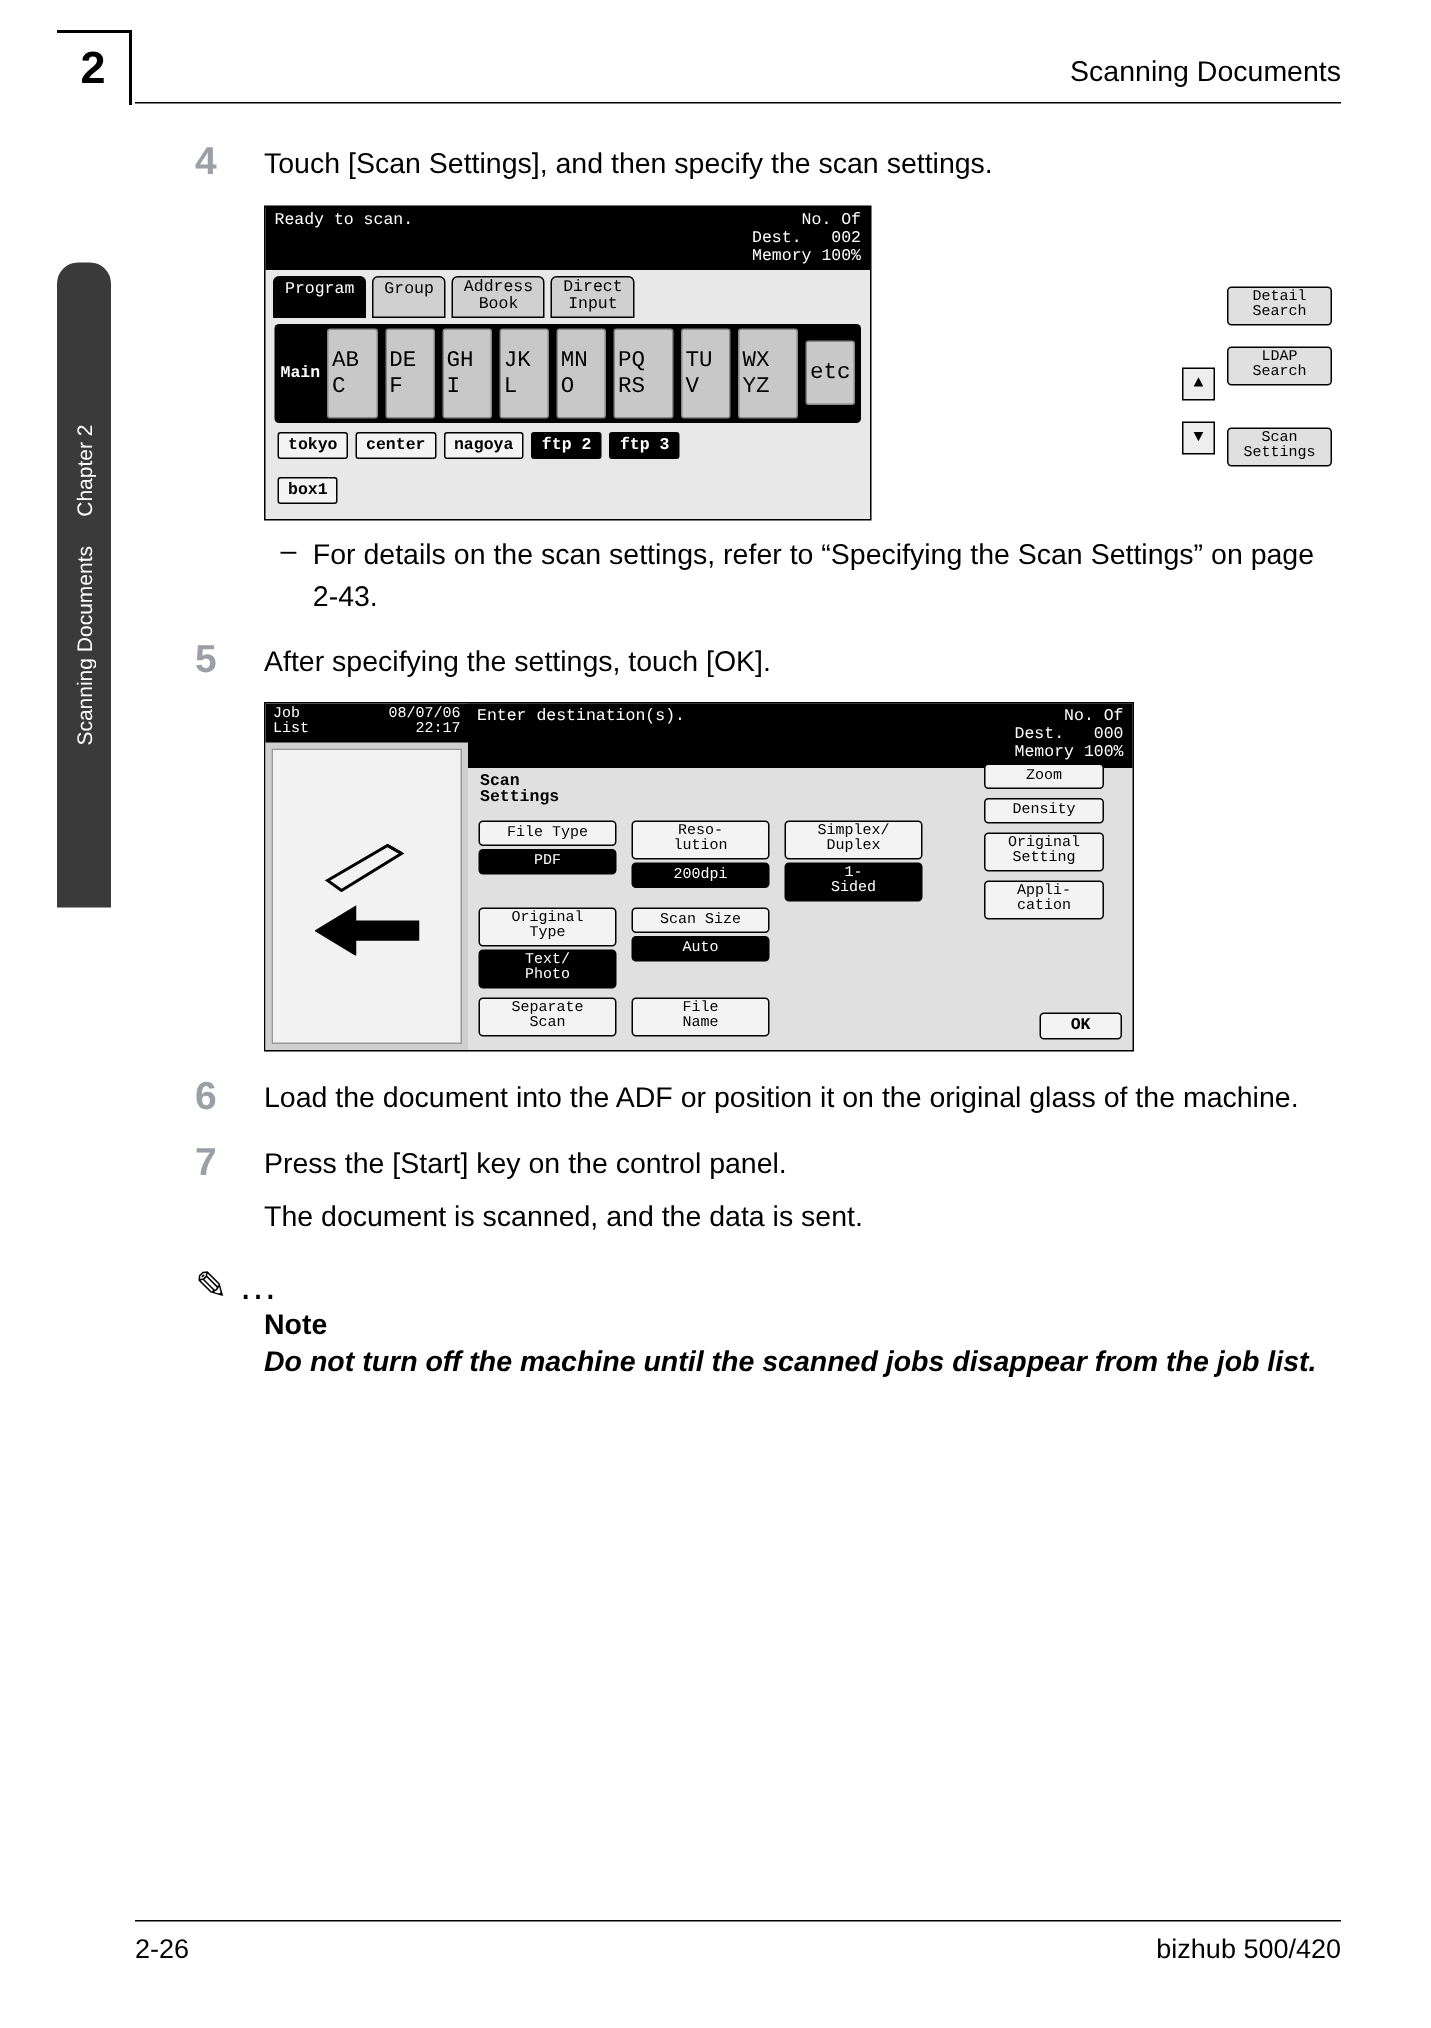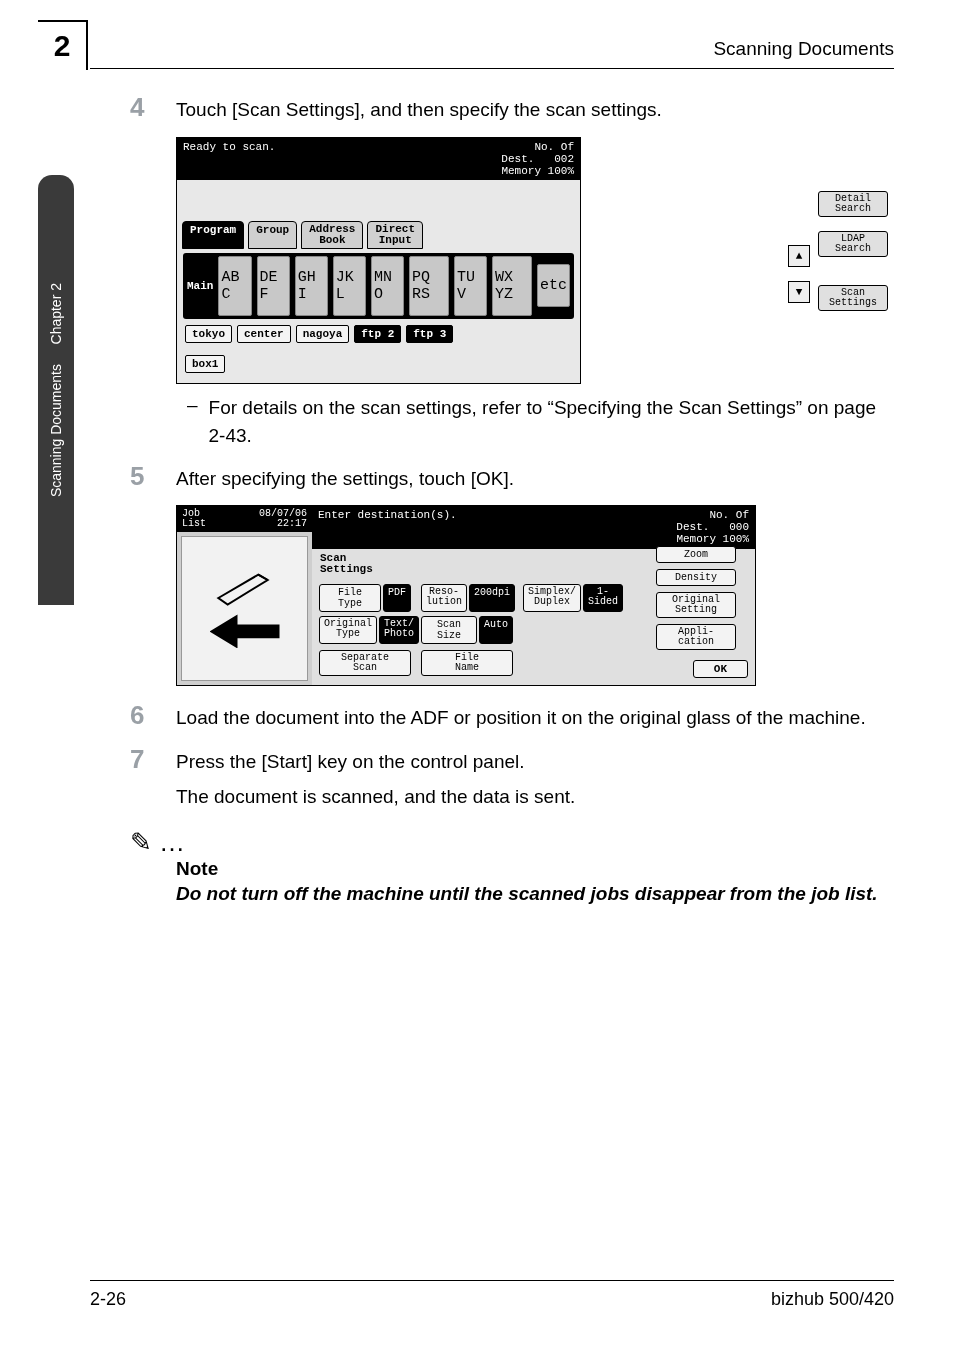--- a/index.html
+++ b/index.html
@@ -107,23 +107,22 @@
     display: flex; justify-content: space-between;
     padding: 3px 6px;
     font-size: 11px;
   }
   .scr1 .bar .rgt { text-align: right; line-height: 1.1; }
   .scr1 .tabrow {
     display: flex; gap: 4px; padding: 4px 5px;
   }
   .scr1 .tab {
     background: #d0d0d0; border: 1.5px solid #000;
-    padding: 2px 7px; font-weight: bold;
+    padding: 2px 7px; font-weight: normal;
     border-radius: 4px 4px 0 0;
-    margin-top: 37px;
   }
   .scr1 .tab.sel { background: #000; color: #fff; }
   .scr1 .destline { padding: 3px 8px; font-weight: bold; }
   .scr1 .mainrow {
     background: #000; color: #fff;
     margin: 0 6px; padding: 3px 4px;
     display: flex; align-items: center; gap: 5px;
     border-radius: 3px;
   }
   .scr1 .glyph {
@@ -187,21 +186,21 @@
   .scr2 .right { flex: 1; padding: 0; }
   .scr2 .right .bar {
     background: #000; color: #fff;
     display: flex; justify-content: space-between;
     padding: 3px 6px; font-size: 11px;
   }
   .scr2 .right .bar .rgt { text-align: right; line-height: 1.1; }
   .scr2 .right .sect { padding: 5px 7px; }
   .scr2 .right .sectlabel { font-weight: bold; padding: 4px 8px; }
   .scr2 .btnrow { display: flex; gap: 10px; margin-bottom: 4px; }
-  .scr2 .btnstack { display: flex; gap: 2px; width: 92px; }
+  .scr2 .btnstack { display: flex; flex-direction: column; gap: 2px; width: 92px; }
   .scr2 .wbtn {
     border: 1.5px solid #000; background: #f3f3f3;
     padding: 2px 4px; text-align: center; font-size: 10px;
     border-radius: 3px;
   }
   .scr2 .dbtn {
     border: 1.5px solid #000; background: #000; color: #fff;
     padding: 2px 4px; text-align: center; font-size: 10px;
     border-radius: 3px;
   }

